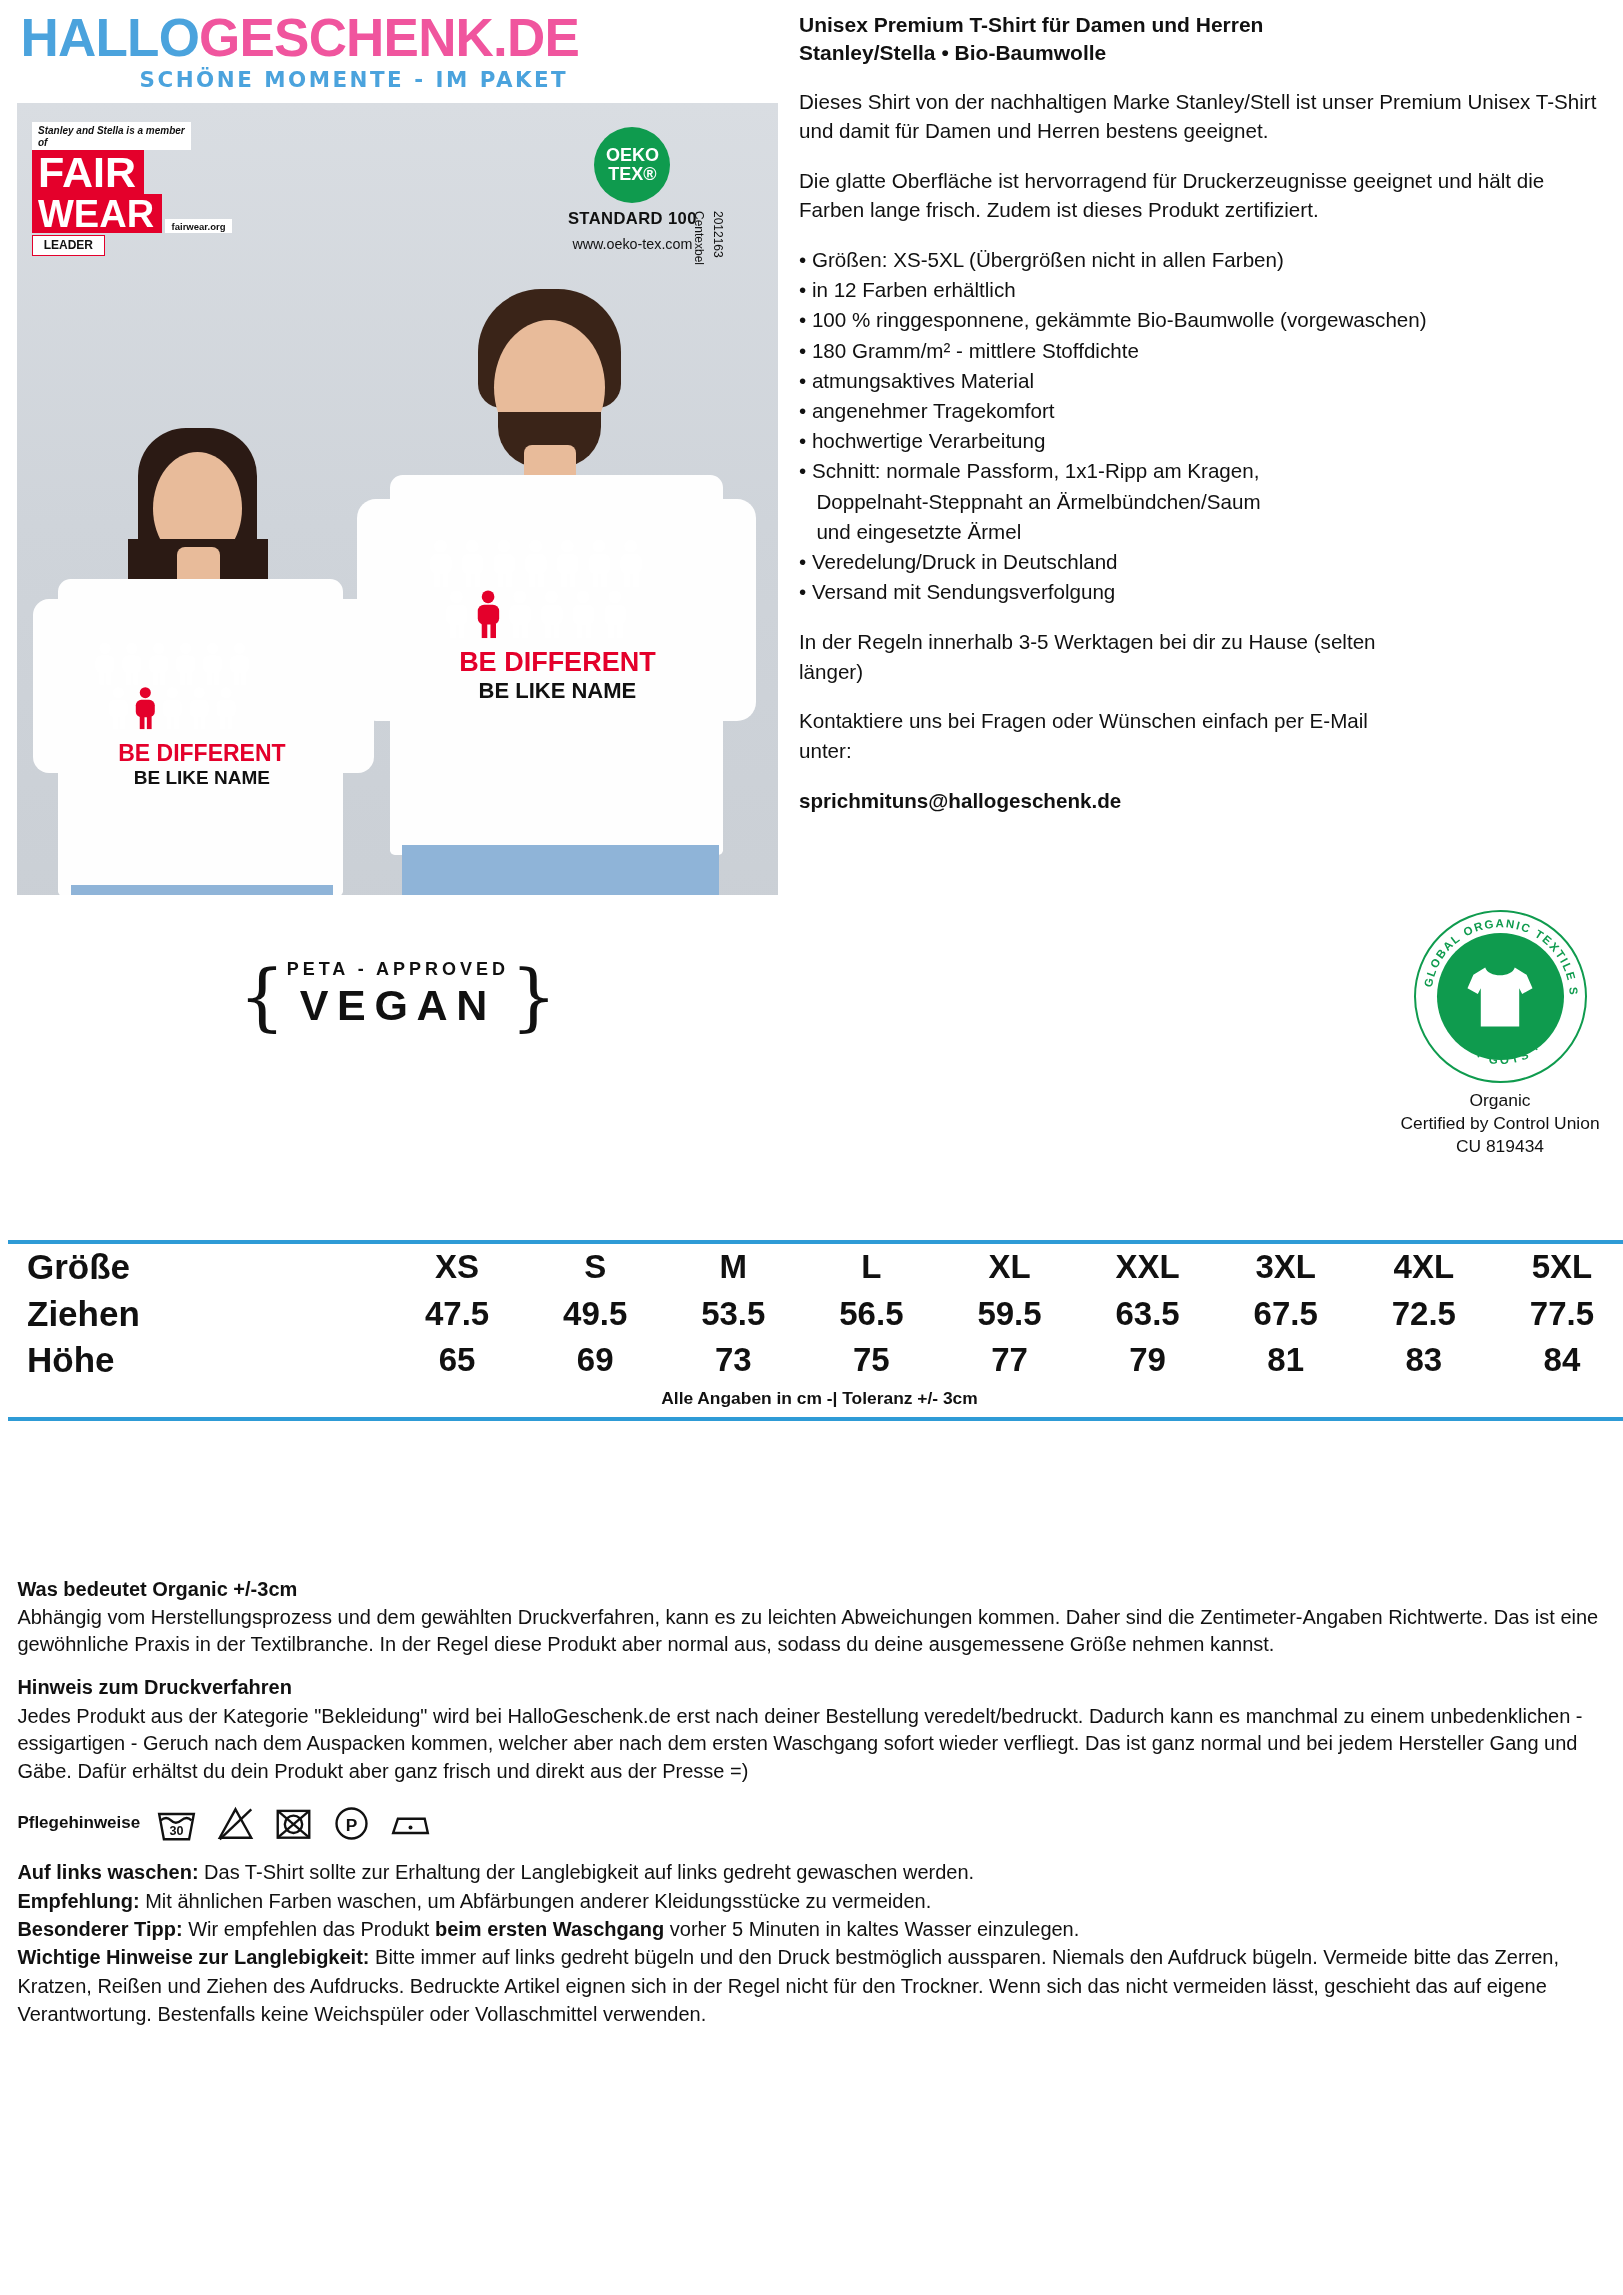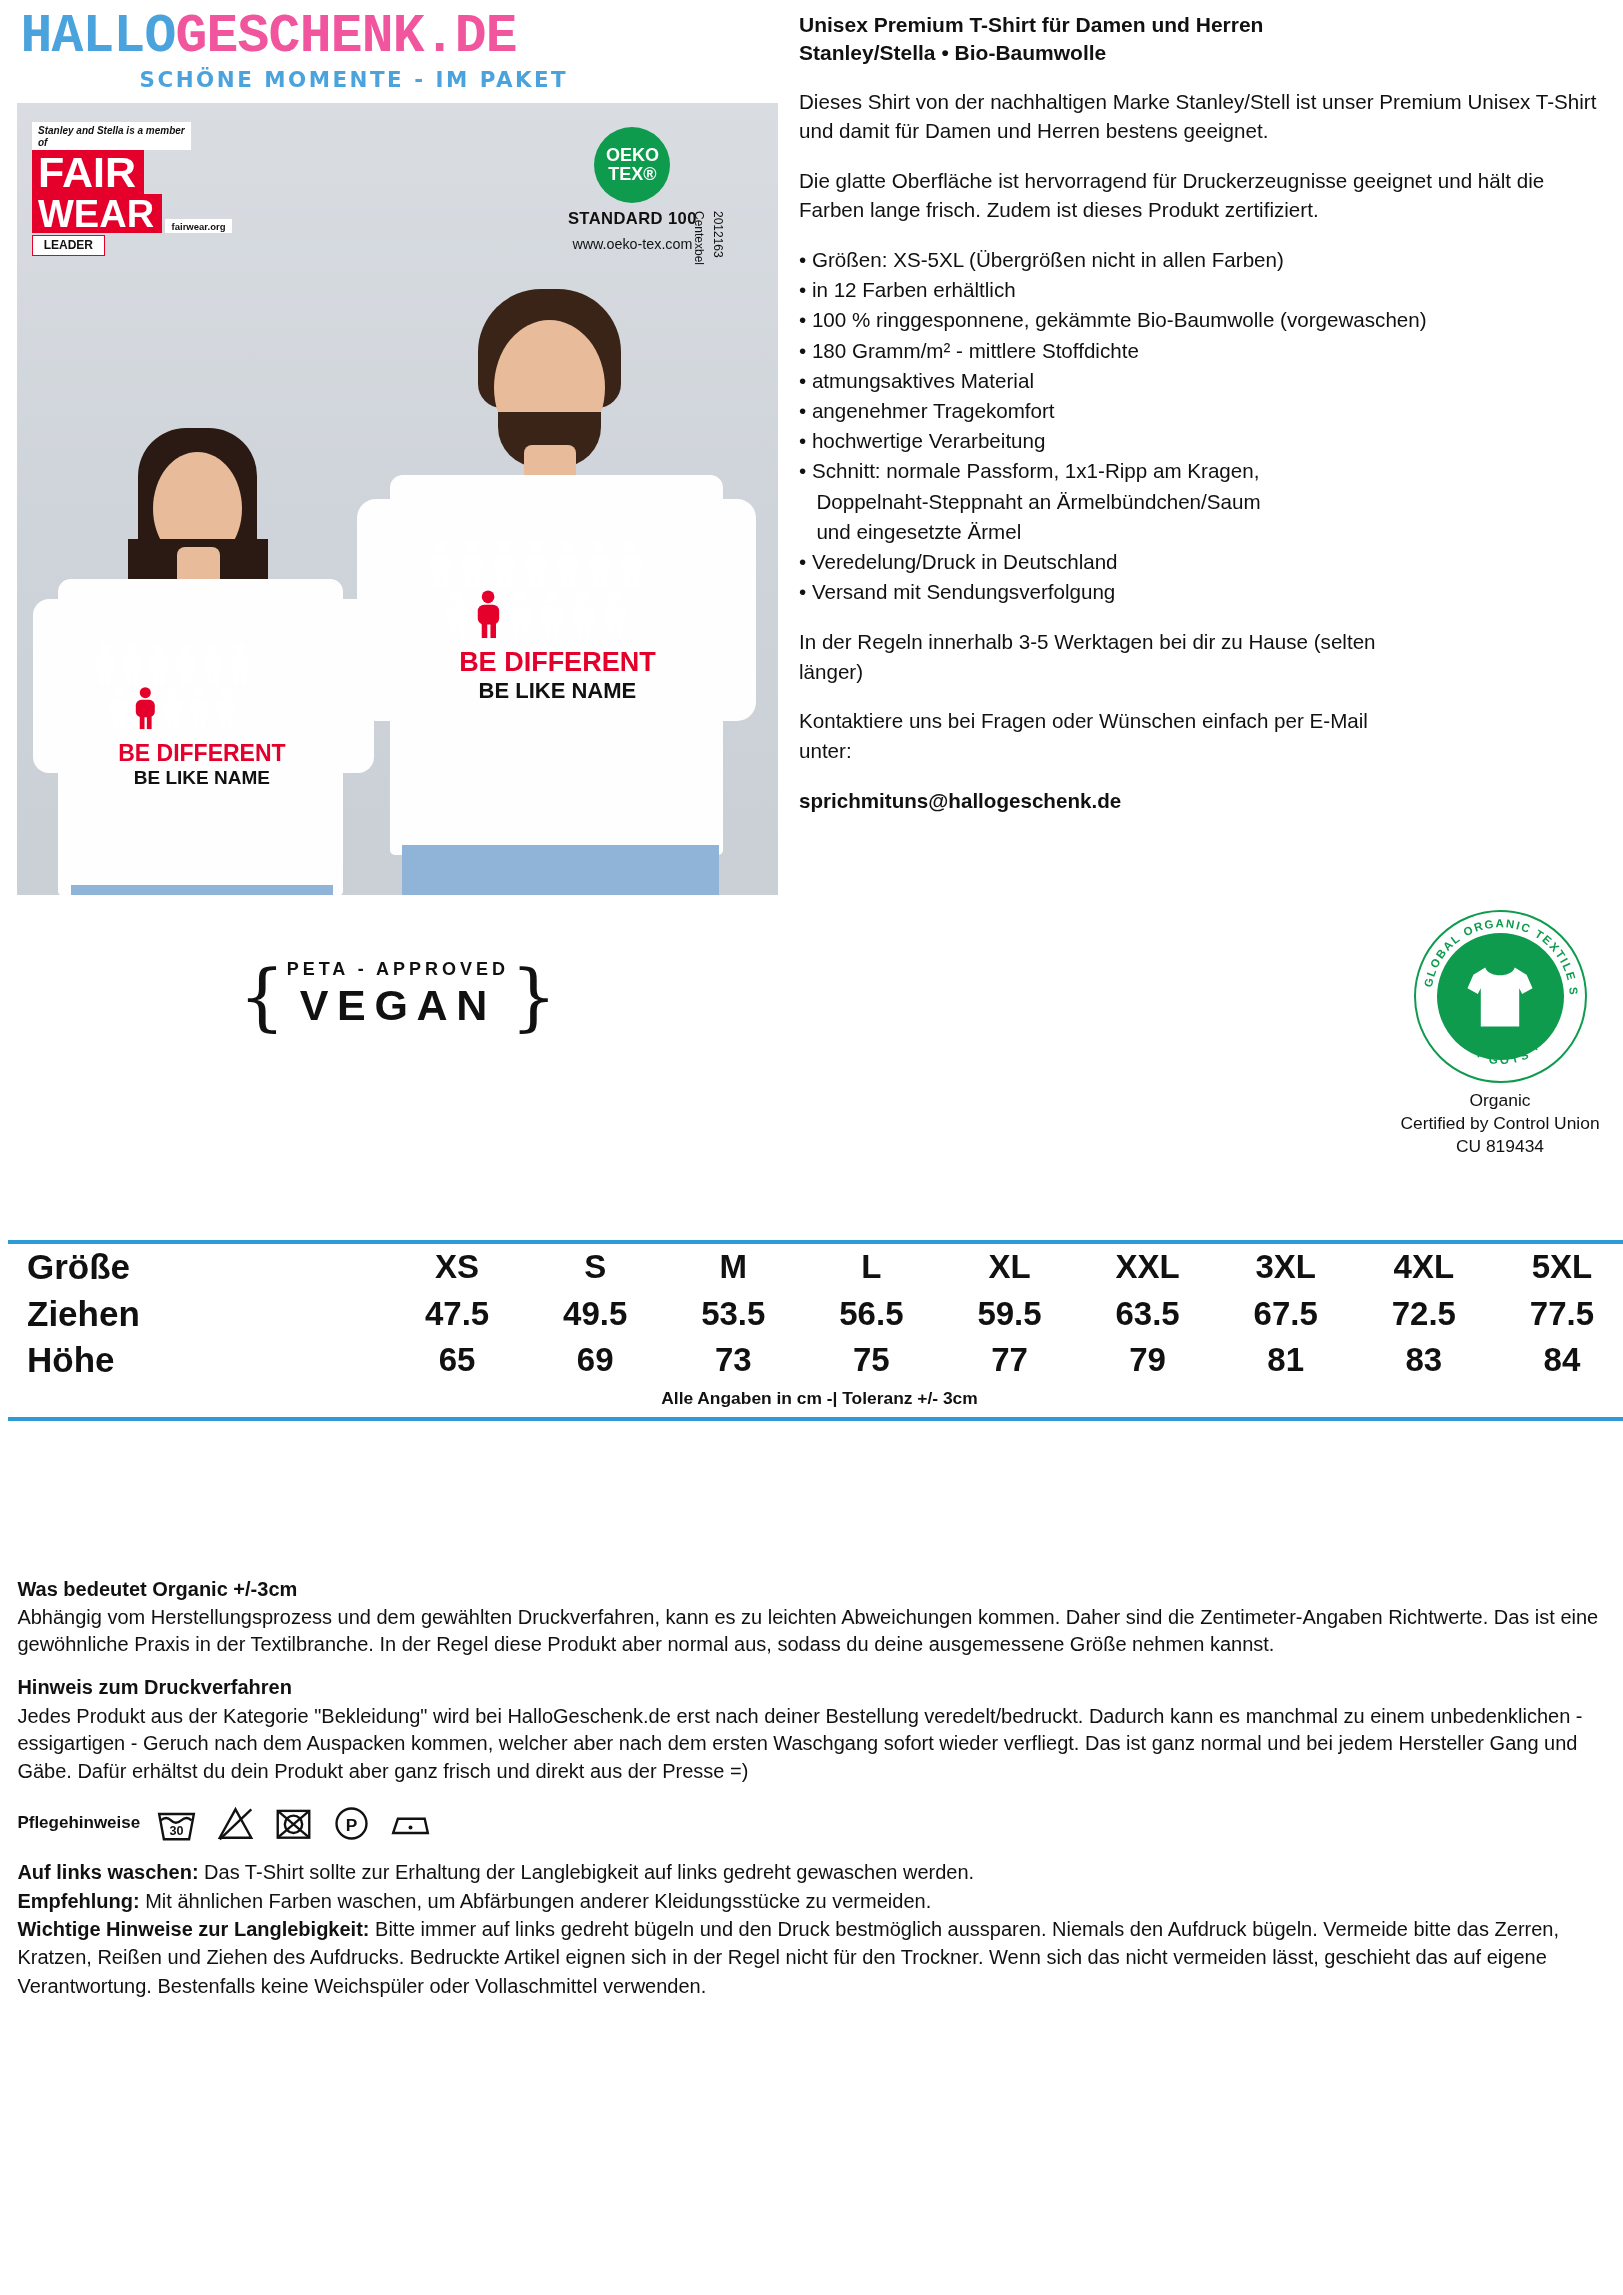--- a/index.html
+++ b/index.html
@@ -15,21 +15,21 @@
   }
   .page { position: relative; width: 1623px; height: 2295px; padding: 0; }
 
   
   .top { display: flex; width: 1623px; padding: 11px 17.4px 0 17.4px; }
   .left-col { width: 761px; flex: 0 0 761px; }
   .right-col { flex: 1; padding-left: 20.6px; padding-right: 8px; position: relative; }
 
   
   .logo-wrap { text-align: left; padding-left: 3.2px; }
-  .logo-main { font-size: 53px; font-weight: bold; letter-spacing: -0.8px; line-height: 1.0; font-family: Liberation Mono, monospace; }
+  .logo-main { font-size: 53px; font-weight: bold; letter-spacing: -0.8px; line-height: 1.0; font-family: Liberation Sans, sans-serif; }
   .logo-hallo { color: #4BA3DD; }
   .logo-geschenk { color: #F0559E; }
   .logo-sub { font-size: 21.4px; font-weight: bold; color: #4BA3DD; letter-spacing: 2.5px; margin-top: 3.2px; padding-left: 119px; font-family: "DejaVu Sans", sans-serif; }
 
   
   .photo { position: relative; width: 761px; height: 935px; margin-top: 11px;
            background: linear-gradient(180deg,#d9dde2 0%, #cfd4da 45%, #c9ced4 100%); overflow: hidden; }
   .photo-bottomwhite { position:absolute; left:0; bottom:0; width:100%; height:143px; background:#fff; }
 
   
@@ -485,19 +485,20 @@
         <svg class="care-icon" viewBox="0 0 52 52">
           <path d="M4 38 L10 20 L44 20 L48 38 Z" fill="none" stroke="#111" stroke-width="3"></path>
           <circle cx="26" cy="31" r="2.5" fill="#111"></circle>
         </svg>
       </div>
     </div>
 
     <div class="notes">
       <div><span class="b">Auf links waschen:</span><span> Das T-Shirt sollte zur Erhaltung der Langlebigkeit auf links gedreht gewaschen werden.</span></div>
       <div><span class="b">Empfehlung:</span><span> Mit ähnlichen Farben waschen, um Abfärbungen anderer Kleidungsstücke zu vermeiden.</span></div>
+      <div><span class="b">Besonderer Tipp:</span><span> Wir empfehlen das Produkt </span><span class="b">beim ersten Waschgang</span><span> vorher 5 Minuten in kaltes Wasser einzulegen.</span></div>
       <div><span class="b">Wichtige Hinweise zur Langlebigkeit:</span><span> Bitte immer auf links gedreht bügeln und den Druck bestmöglich aussparen. Niemals den Aufdruck bügeln. Vermeide bitte das Zerren, Kratzen, Reißen und Ziehen des Aufdrucks. Bedruckte Artikel eignen sich in der Regel nicht für den Trockner. Wenn sich das nicht vermeiden lässt, geschieht das auf eigene Verantwortung. Bestenfalls keine Weichspüler oder Vollaschmittel verwenden.</span></div>
     </div>
 
   </div>
 
 </div>
 
 
 </body></html>

